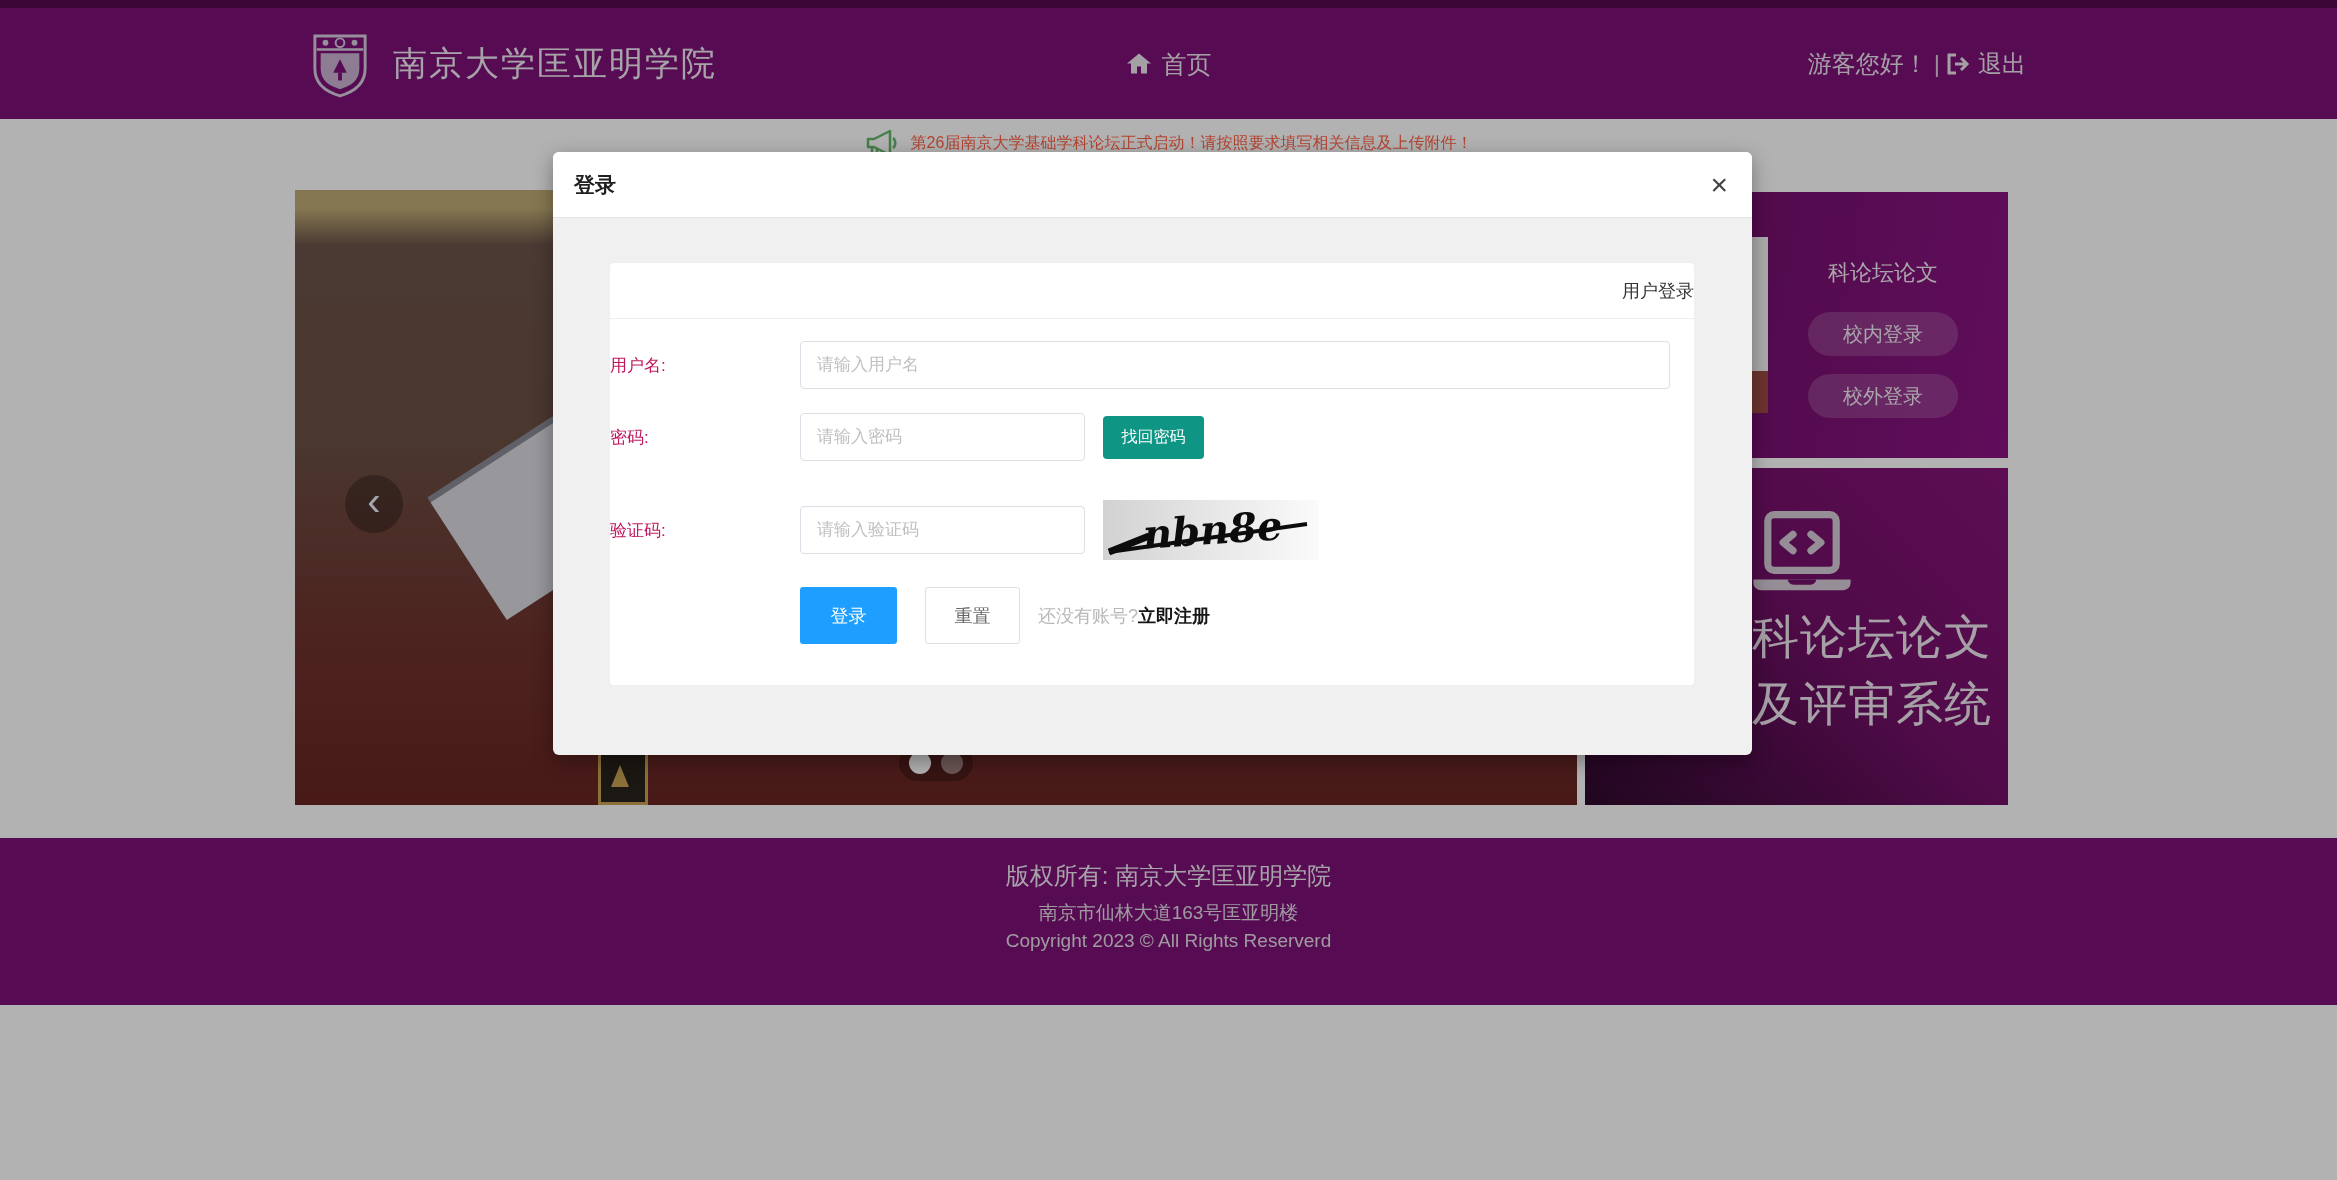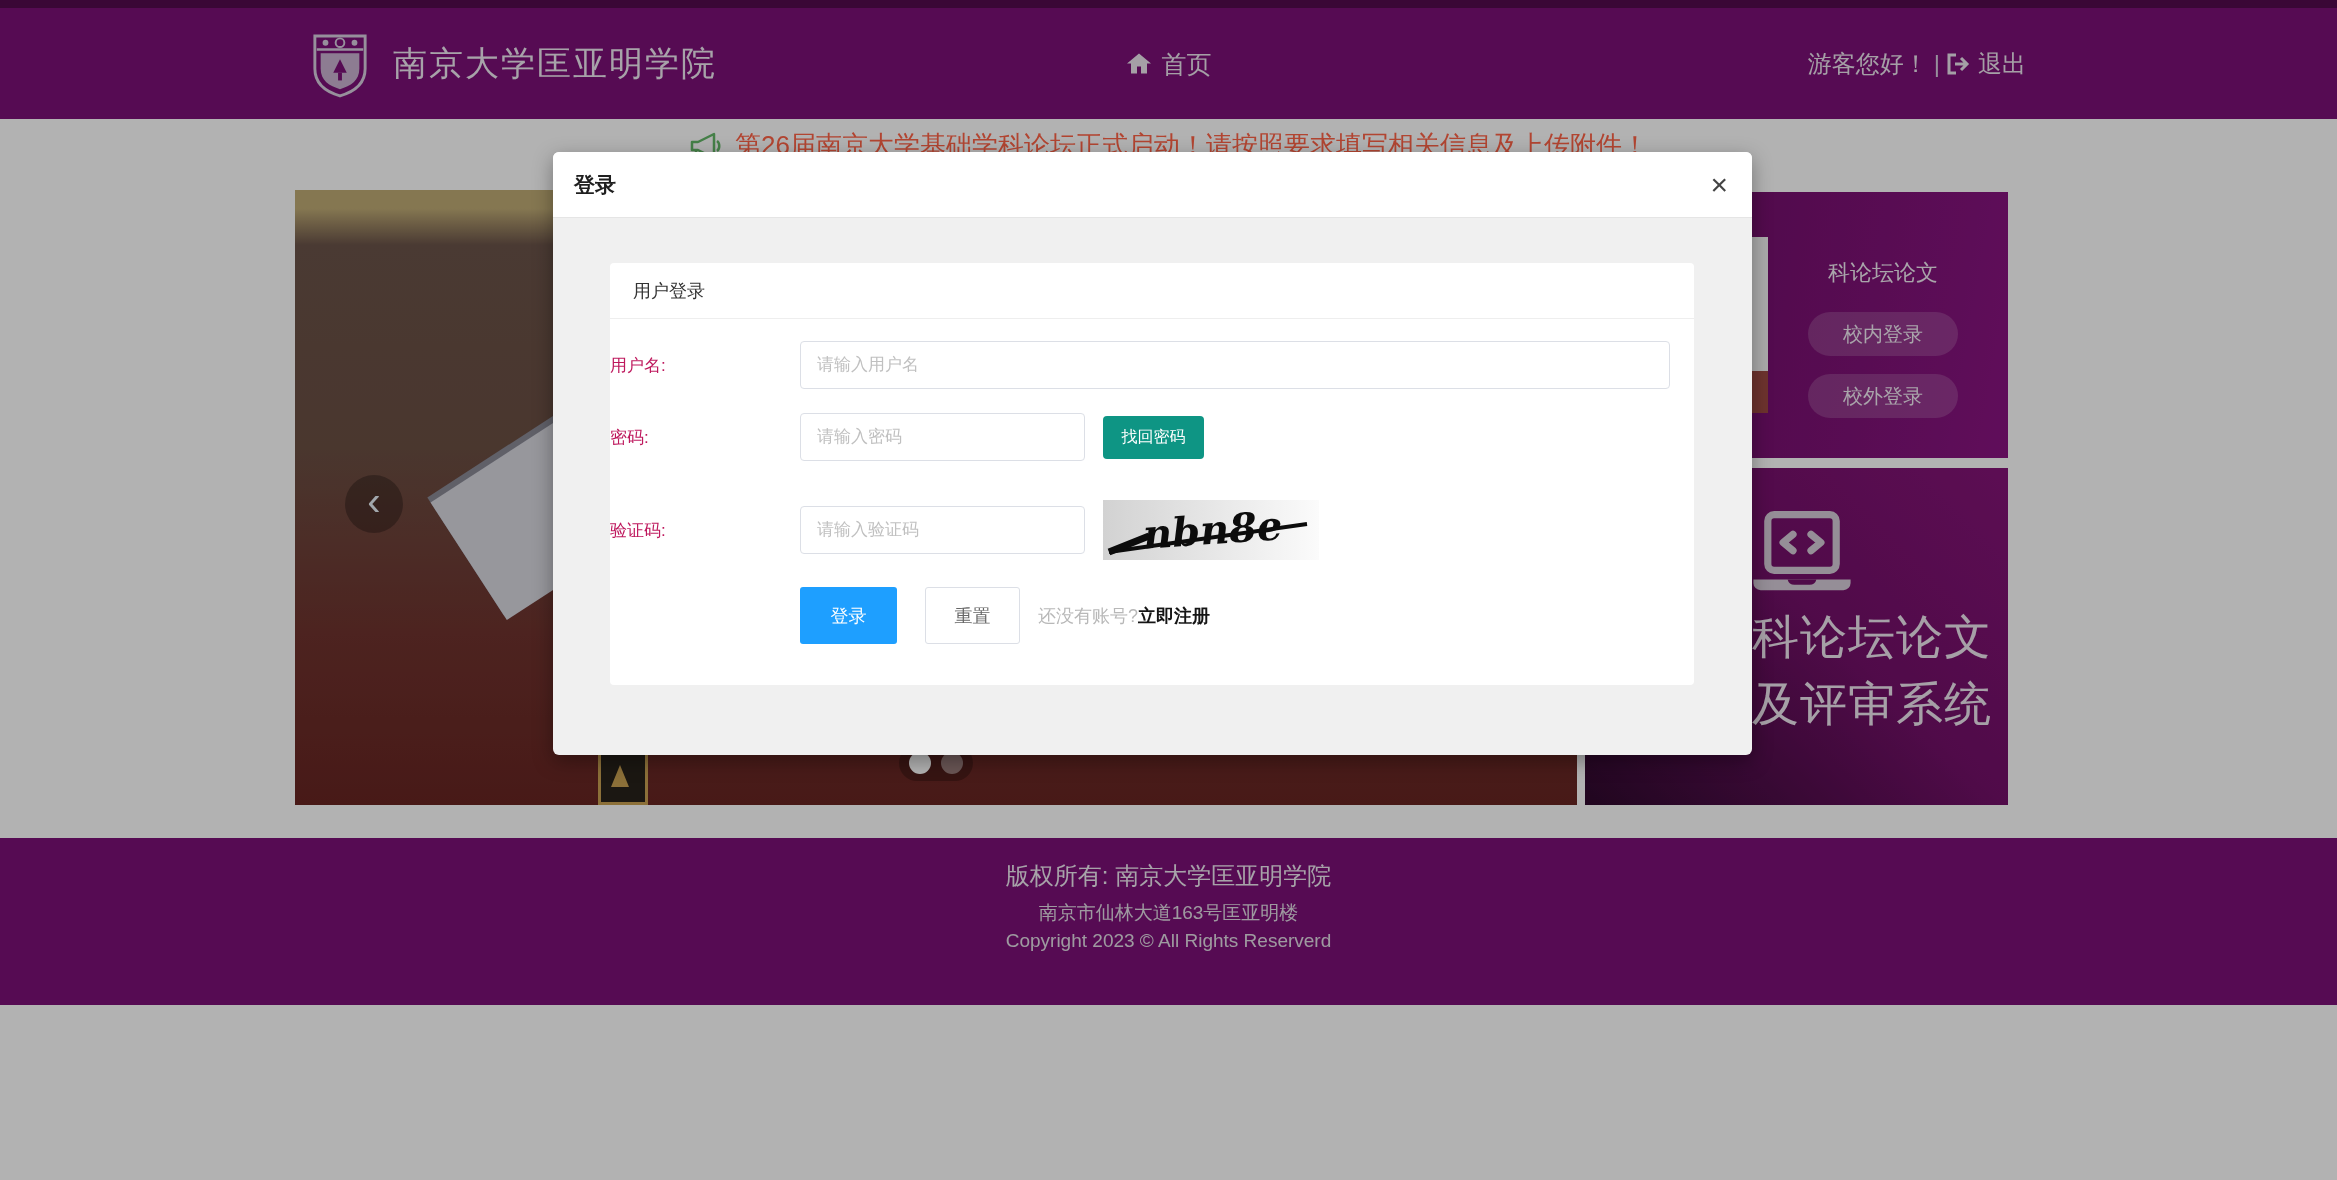--- a/index.html
+++ b/index.html
@@ -16,21 +16,21 @@
   .nav-center { position:absolute; left:50%; top:50%; transform:translate(-50%,-50%);
                 display:flex; align-items:center; gap:10px; color:#ece5ee; font-size:25px; cursor:pointer; }
   .header-right { position:absolute; right:0; top:50%; transform:translateY(-50%);
                   display:flex; align-items:center; gap:4px; color:#ece5ee; font-size:24px; }
   .header-right .sep { color:#d8cfe0; margin:0 2px; }
   .logout { display:flex; align-items:center; gap:8px; cursor:pointer; }
 
   
   .announce { position:absolute; left:0; top:128px; width:2337px; display:flex;
               justify-content:center; align-items:center; gap:12px; z-index:5; }
-  .announce-text { color:#ff6347; font-size:26px; }
+  .announce-text { color:#ff6347; font-size:16px; }
 
   
   .carousel { position:absolute; left:295px; top:190px; width:1282px; height:615px; overflow:hidden;
               background:linear-gradient(180deg,#bfab75 0%,#bfab75 3%,#6a5349 9%,#6b4f43 42%,#6f332e 72%,#672522 100%); z-index:4; }
   .lectern { position:absolute; left:160px; top:255px; width:170px; height:140px;
              background:#d8d8e0; transform:rotate(-33deg); box-shadow:0 -6px 0 #8a8a96; }
   .banner  { position:absolute; left:303px; top:558px; width:50px; height:57px;
              background:#27211a; border:3px solid #c9a152; }
   .banner::after { content:""; position:absolute; left:10px; top:14px; width:0; height:0;
              border-left:9px solid transparent; border-right:9px solid transparent; border-bottom:22px solid #c9a152; }
@@ -65,21 +65,21 @@
            background:#f0f0f0; border-radius:6px; overflow:hidden; z-index:60;
            box-shadow:0 6px 20px rgba(0,0,0,0.35); }
   .modal-header { height:66px; background:#ffffff; border-bottom:1px solid #e5e5e5;
                   display:flex; align-items:center; justify-content:space-between; padding:0 24px 0 21px; }
   .modal-title { font-size:21px; font-weight:bold; color:#1f1f1f; }
   .modal-close { font-size:30px; color:#444; cursor:pointer; line-height:1; font-weight:300; }
   .modal-body { padding:45px 58px 0 57px; }
 
   .card { background:#ffffff; border-radius:4px; height:422px; }
   .card-header { height:56px; line-height:56px; padding-left:23px; font-size:18px; color:#333;
-                 border-bottom:1px solid #eeeeee; }
+                 border-bottom:1px solid #eeeeee;text-align:right; }
   .form { padding-top:22px; }
   .form-row { display:flex; align-items:center; }
   .form-row + .form-row { margin-top:24px; }
   .form-row.gap-lg { margin-top:39px; }
   .form-row.gap-md { margin-top:27px; }
   .f-label { width:190px; padding-right:28px; text-align:left; font-size:17px; color:#be185d; flex:0 0 auto; }
   .f-input { height:48px; border:1px solid #dcdfe6; border-radius:4px; padding:0 16px;
              font-size:17px; color:#333; background:#fff; outline:none; }
   .f-input::placeholder { color:#c0c0c0; }
   .w-full { width:870px; }

